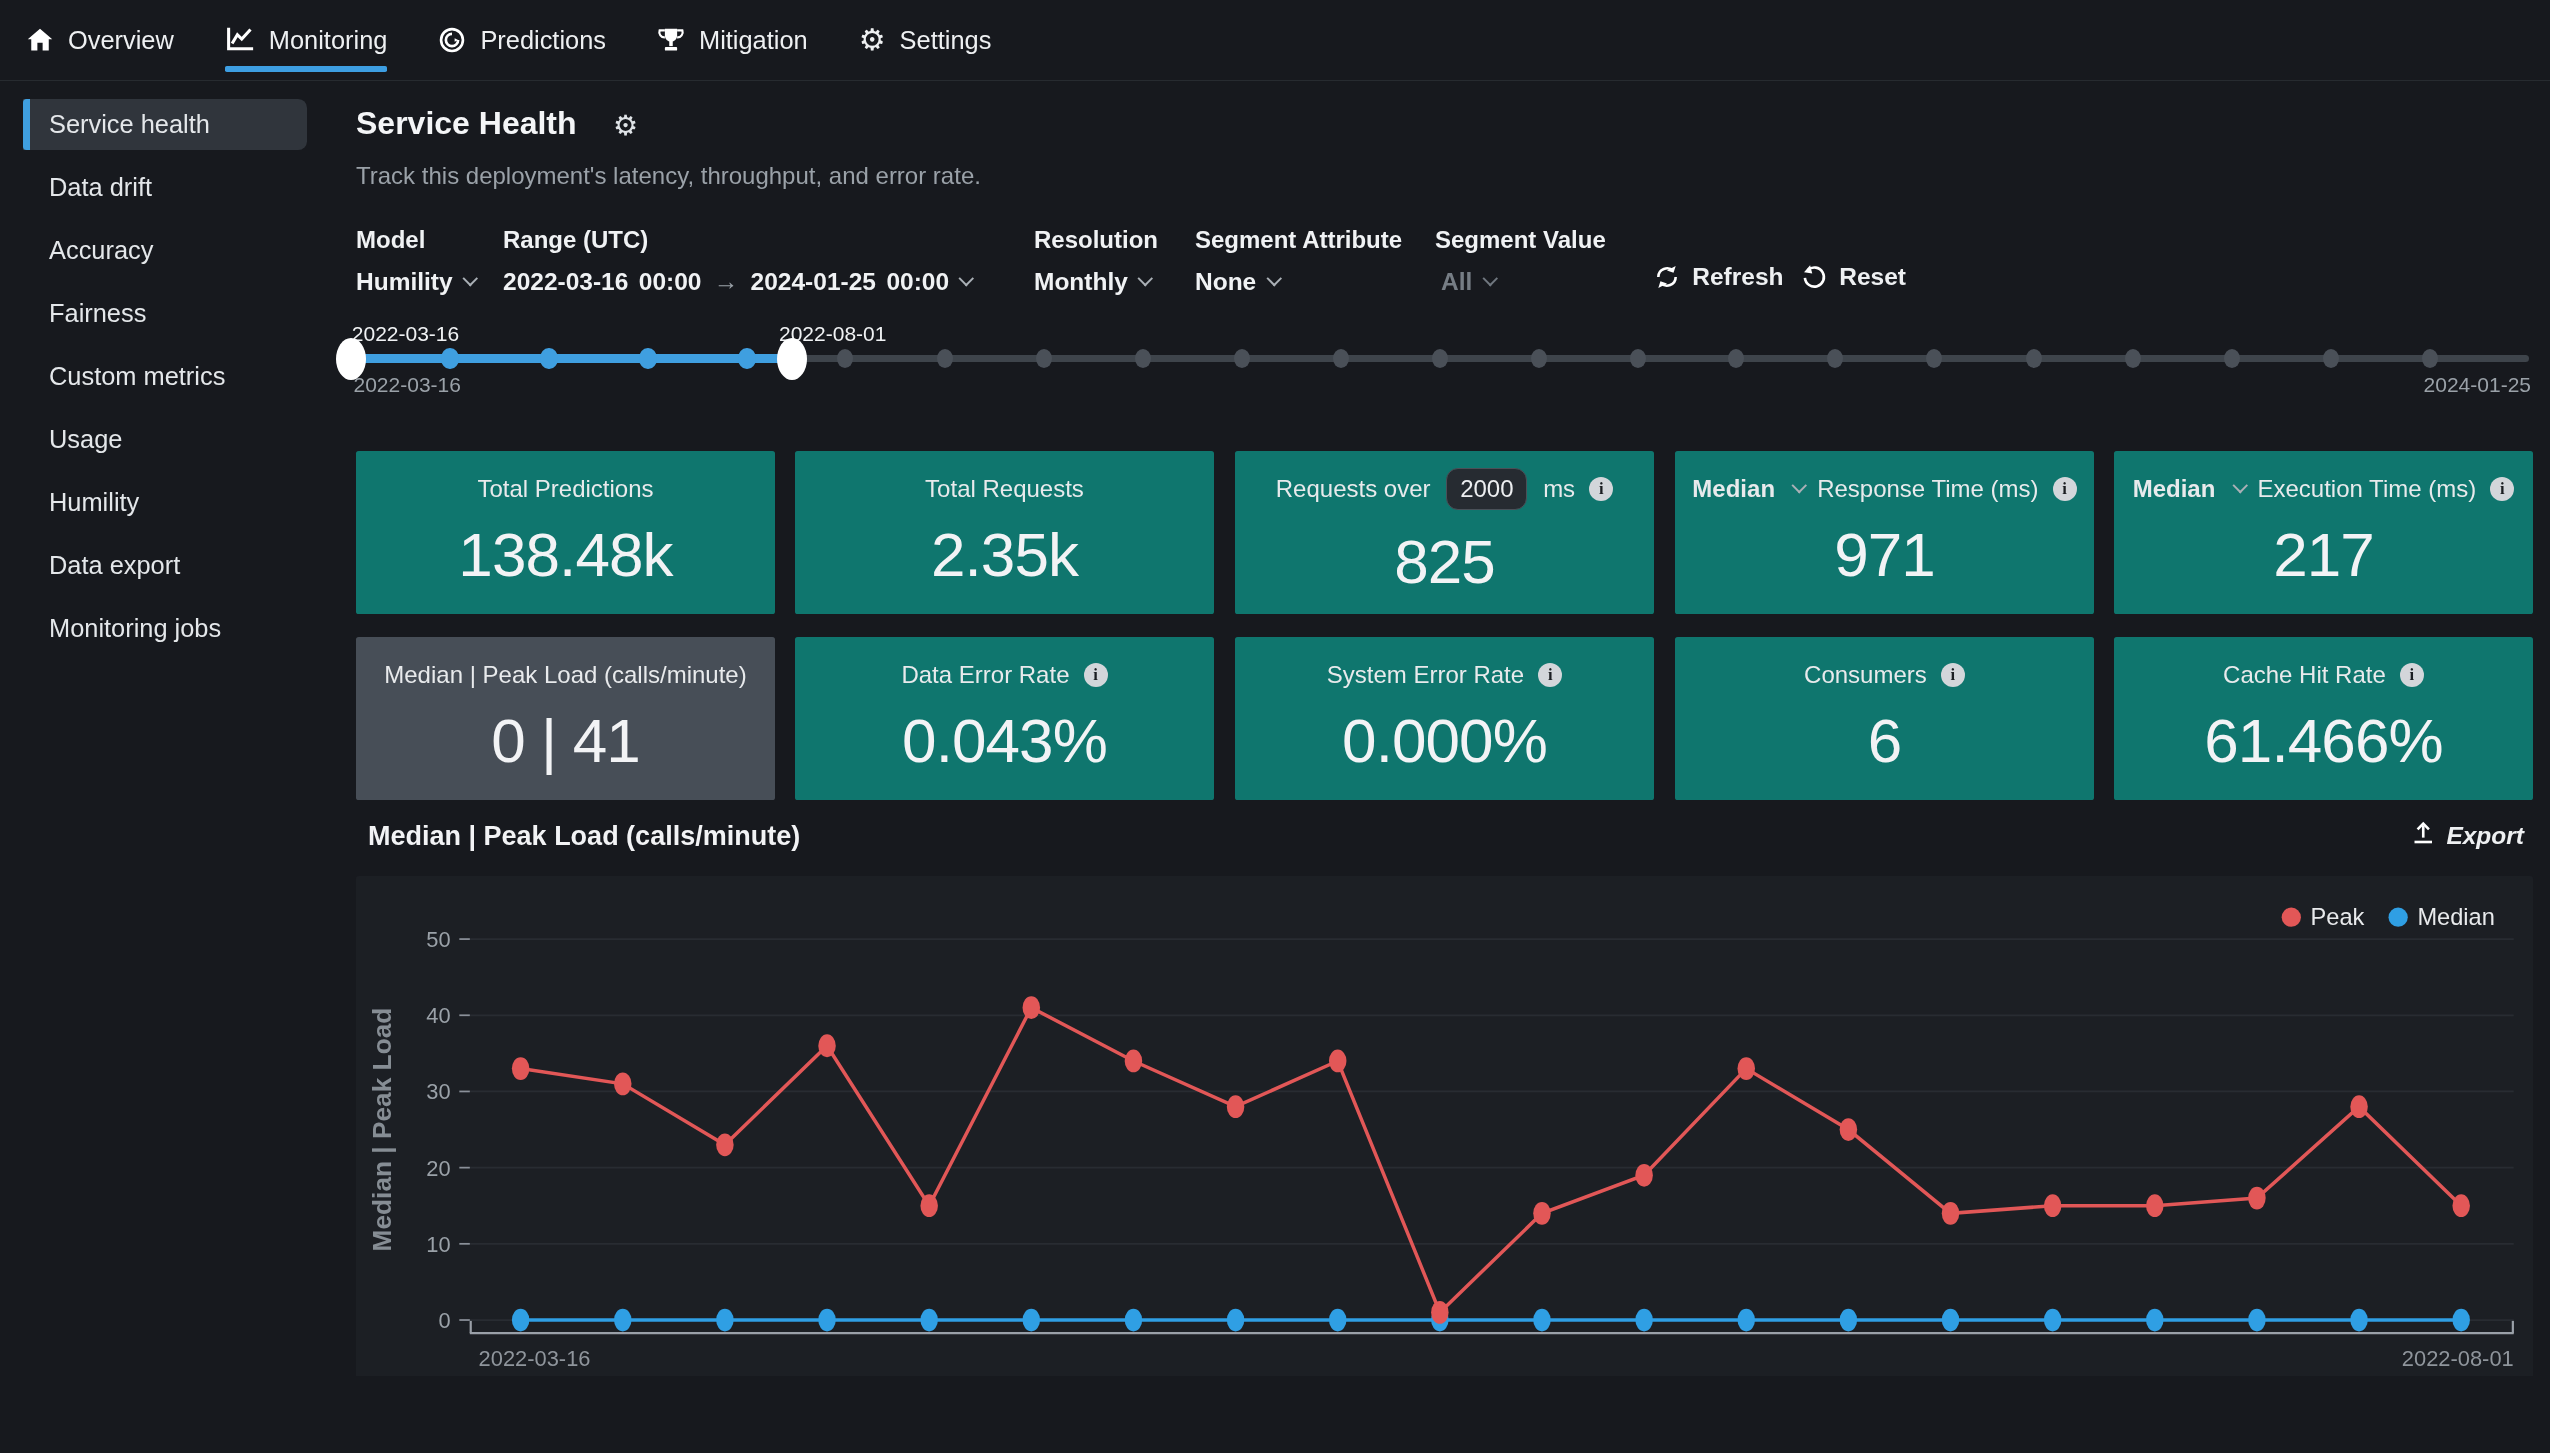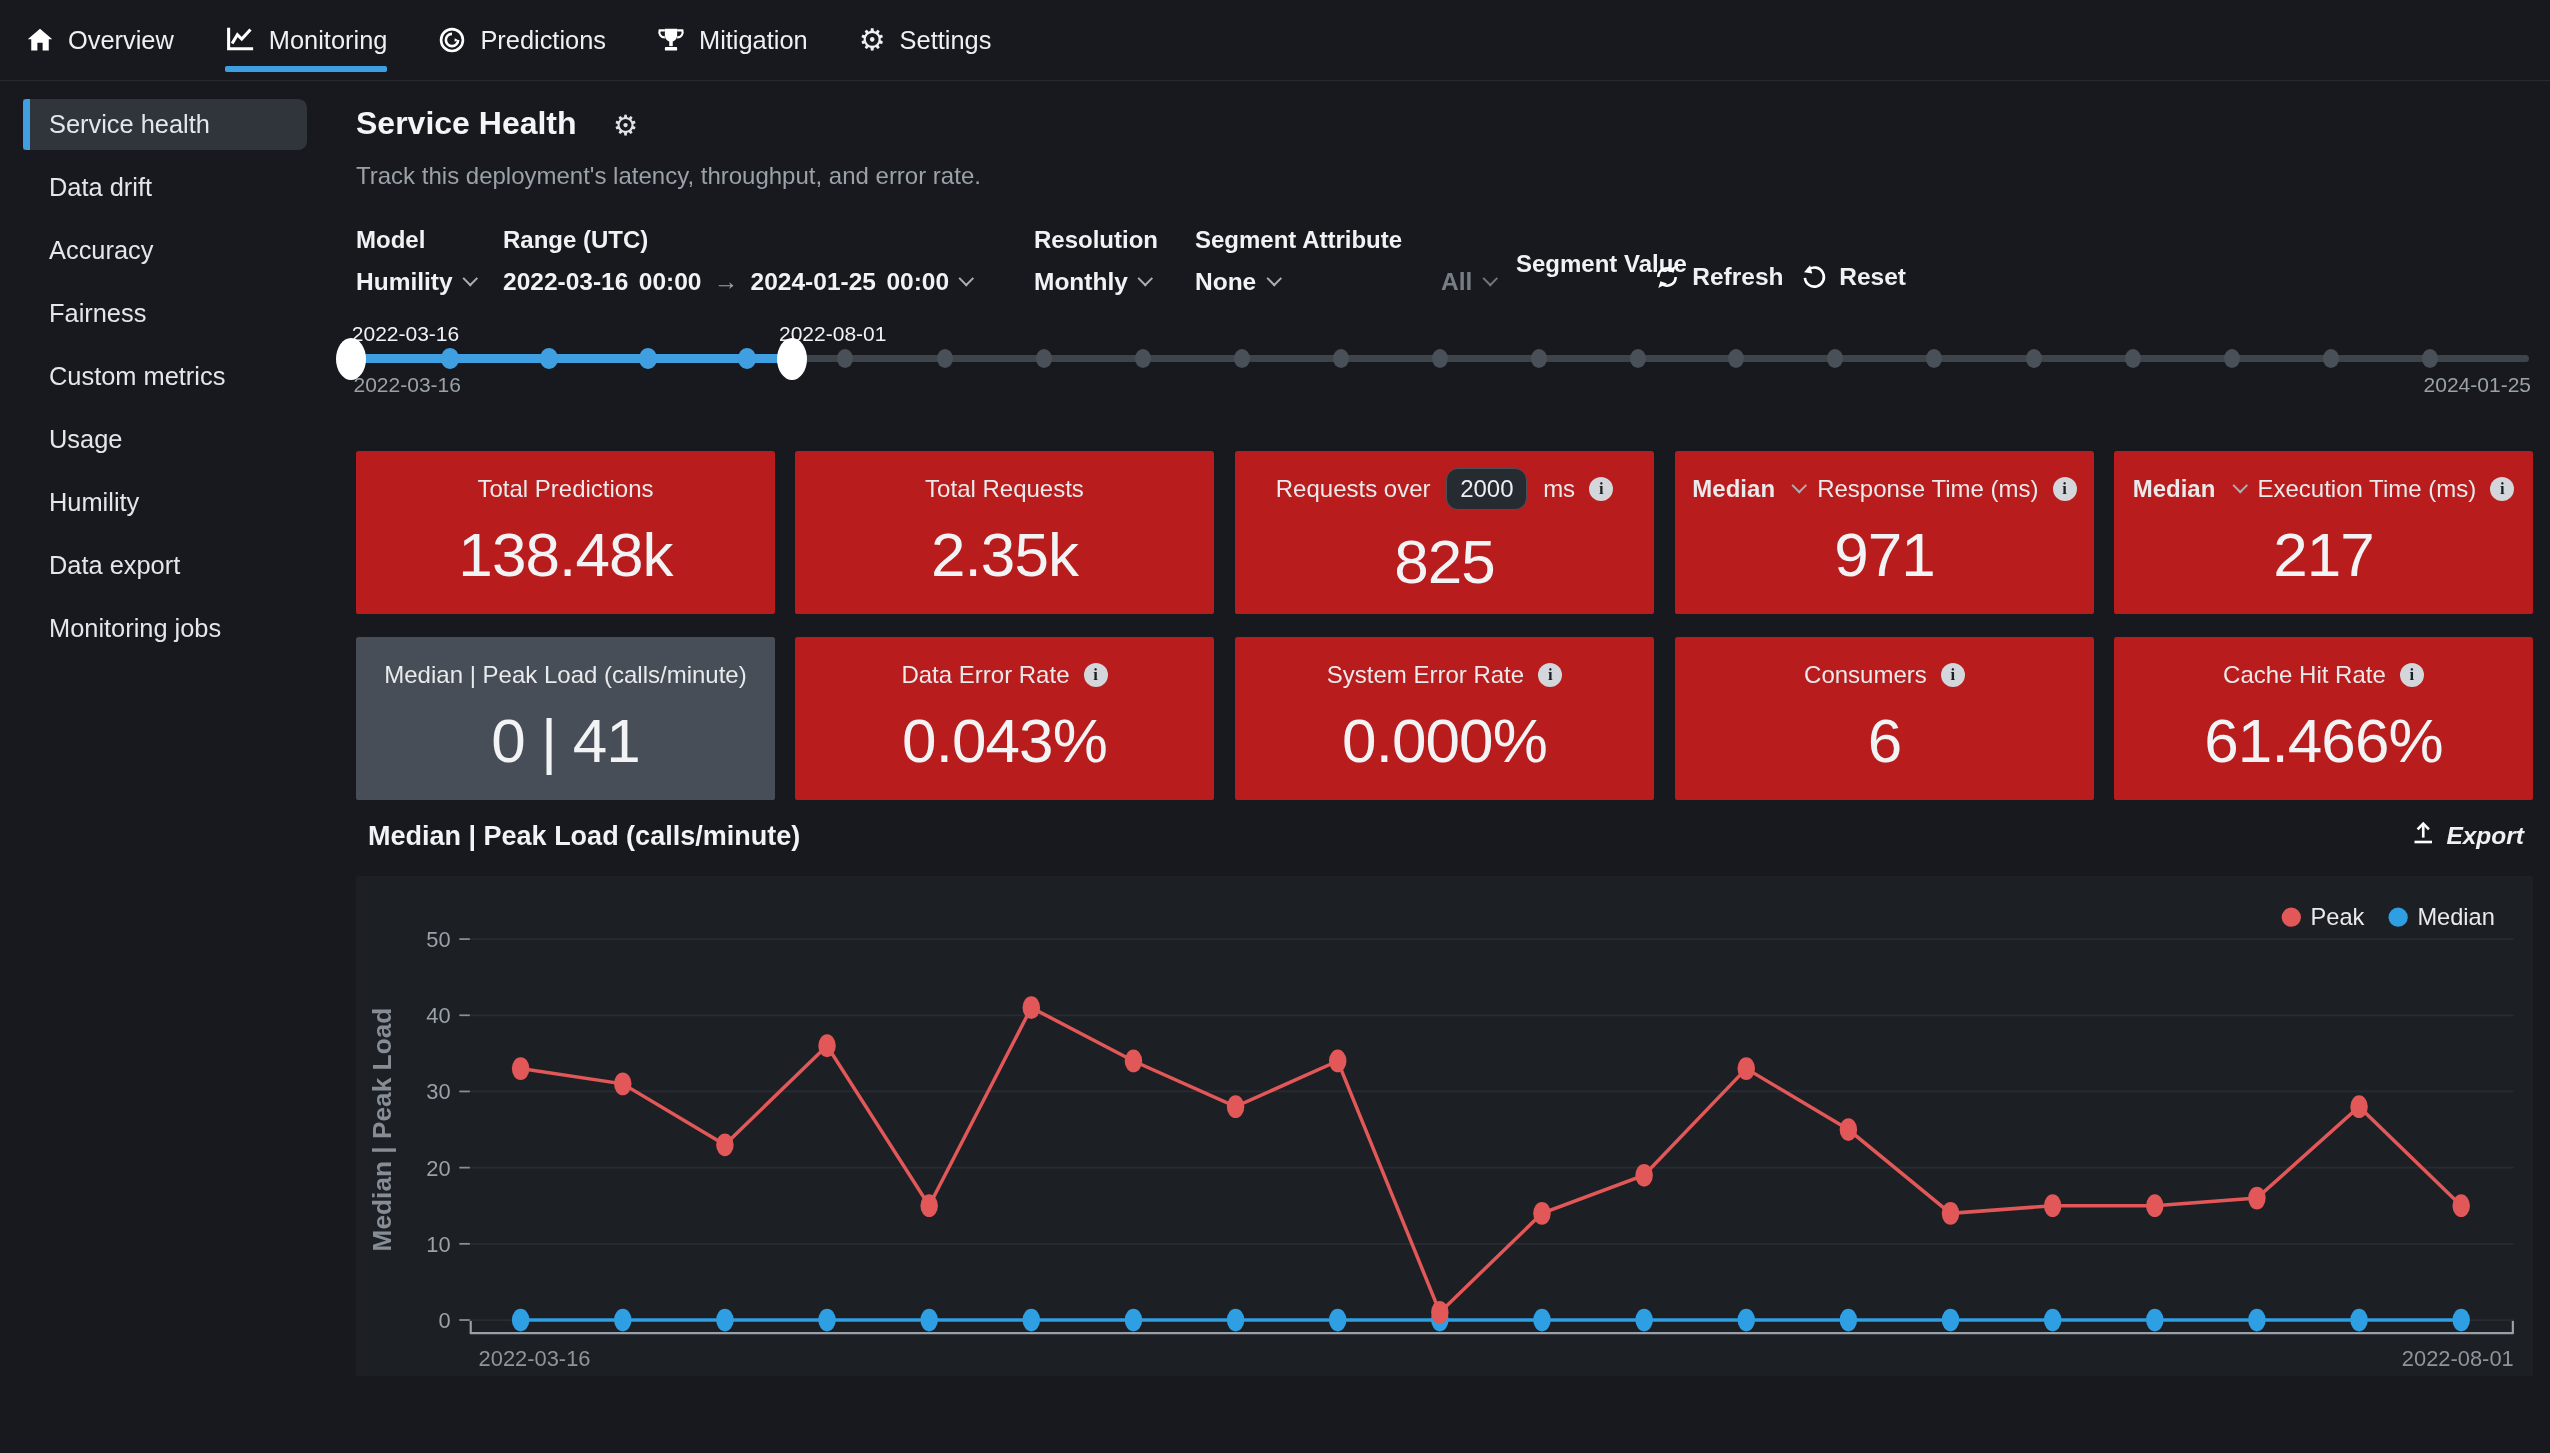--- a/index.html
+++ b/index.html
@@ -50,21 +50,21 @@
   .slider { position:absolute; left:350px; top:315px; width:2181px; height:96px; }
   .slider .lbl { position:absolute; font-size:21px; }
   .track-base { position:absolute; left:0; right:1.8px; top:40px; height:7px; background:#3e444b; border-radius:3.5px; }
   .track-sel  { position:absolute; left:0; top:39px; height:8.8px; background:#3f9fe0; border-radius:4.4px; }
   .sl-dot { position:absolute; width:16px; height:19px; border-radius:50%; top:34px; background:#4a5058; }
   .sl-dot.sel { background:#3f9fe0; width:17.5px; height:21px; top:33px; }
   .sl-handle { position:absolute; width:30px; height:42px; border-radius:50%; background:#ffffff;
                top:23px; cursor:grab; }
 
   
-  .card { position:absolute; width:419px; height:163px; background:#b91c1c; border-radius:2.6px;
+  .card { position:absolute; width:419px; height:163px; background:#0f766e; border-radius:2.6px;
           display:flex; flex-direction:column; align-items:center; justify-content:center;
           gap:16px; cursor:pointer; }
   .card.selected { background:#474e57; }
   .card-label { font-size:24px; color:#e8eaec; display:flex; align-items:center; gap:8.8px; white-space:nowrap; }
   .card-label b { font-weight:bold; }
   .card-value { font-size:62px; color:#f2f3f5; letter-spacing:-0.9px; }
   .info-i { display:inline-flex; align-items:center; justify-content:center;
             width:24px; height:24px; border-radius:50%; background:#d3d6da; color:#1b1e22;
             font-size:16.6px; font-weight:bold; font-family:"Liberation Serif", serif;
             margin-left:5.3px; cursor:pointer; }
@@ -190,21 +190,21 @@
     <span>Monthly</span>
     <span class="chev"></span>
   </div>
 
   <div class="flabel" style="left:1195px;">Segment Attribute</div>
   <div class="fvalue" style="left:1195px;">
     <span>None</span>
     <span class="chev"></span>
   </div>
 
-  <div class="flabel" style="left:1516px;margin-top:24px;">Segment Value</div>
+  <div class="flabel" style="left:1435px;">Segment Value</div>
   <div class="fvalue disabled" style="left:1441px;">
     <span>All</span>
     <span class="chev dim"></span>
   </div>
 
   <div class="action-btn" style="left:1654px;">
     <span>
       <svg width="26" height="26" viewBox="0 0 30 30">
           <path d="M5 15 a10 10 0 0 1 17.3 -6.8" stroke="#ffffff" stroke-width="3" fill="none"></path>
           <path d="M23.5 2 v8 h-8 Z" fill="#ffffff" transform="rotate(18 23 7)"></path>

